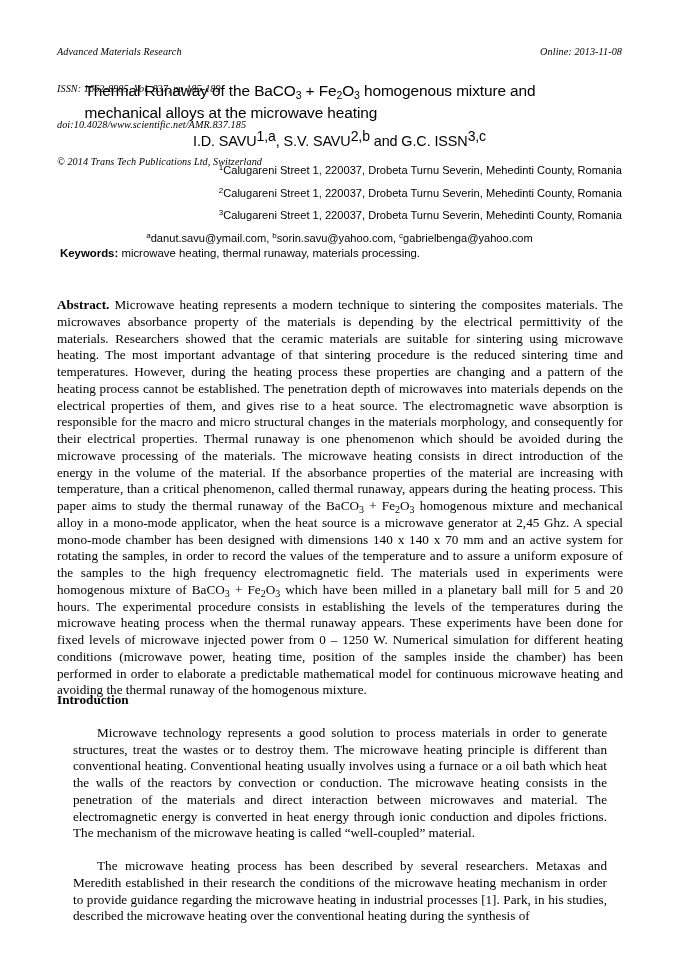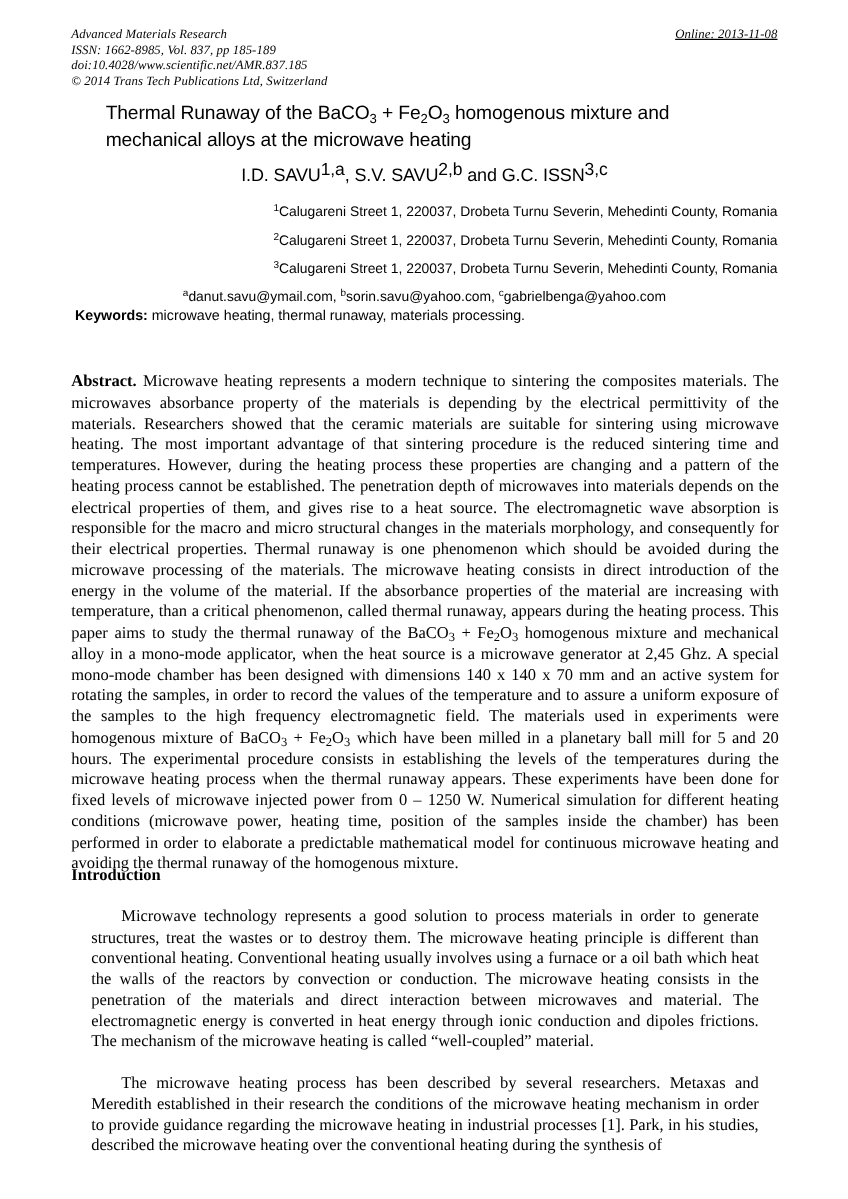--- a/index.html
+++ b/index.html
@@ -38,24 +38,23 @@
     font-size: 10.2px;
     line-height: 12.6px;
     letter-spacing: 0.08px;
   }
   .journal-header-right {
     float: right;
     font-style: italic;
     font-size: 10.2px;
     line-height: 12.6px;
     letter-spacing: 0.08px;
-    text-decoration: underline;
   }
   .journal-header-left div,
-  .journal-header-right div { white-space: nowrap; }
+  .journal-header-right div { white-space: nowrap; margin-top: 24px; }
 
   
   .title-block {
     position: absolute;
     top: 80px;
     left: 57px;
     right: 56px;
   }
   .paper-title {
     font-family: "Liberation Sans", "DejaVu Sans", sans-serif;

